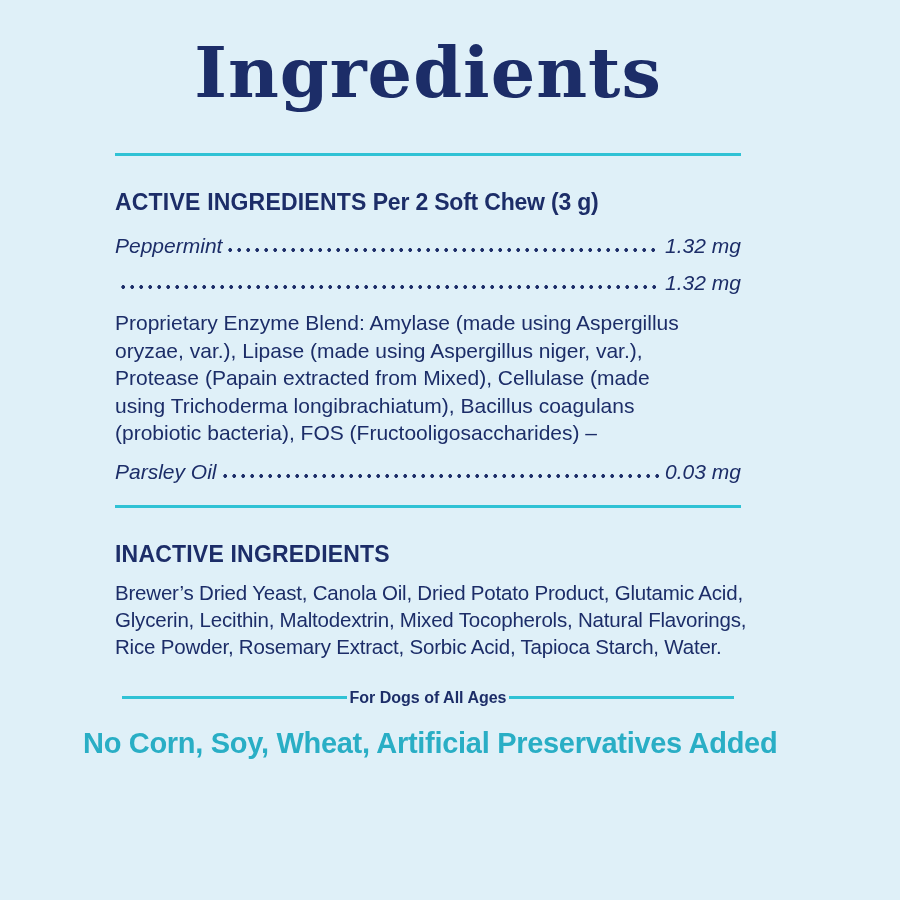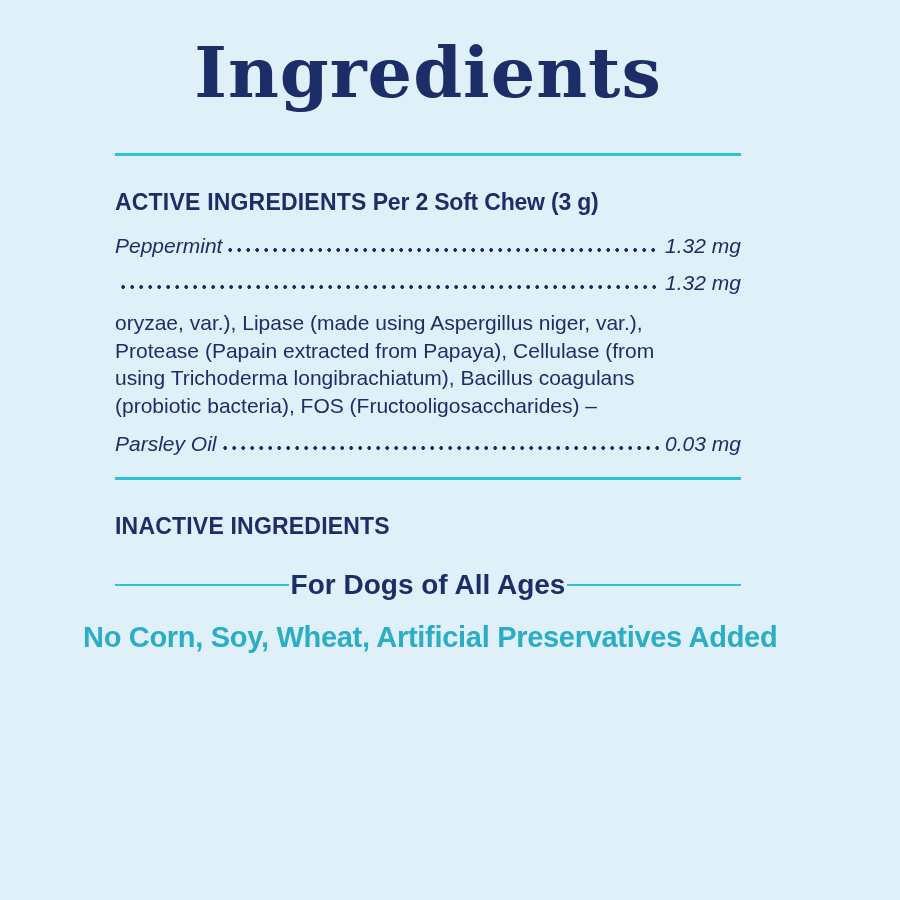--- a/index.html
+++ b/index.html
@@ -71,21 +71,21 @@
 
   .inactive-text { margin-top: 11px; font-size: 20.5px; line-height: 27px; }
   .inactive-text .wrap-line { white-space: nowrap; letter-spacing: -0.2px; }
 
   .ages {
     margin-top: 29px;
     display: flex;
     align-items: center;
     justify-content: center;
     gap: 2px;
-    font-size: 28px;
+    font-size: 16px;
     font-weight: bold;
     white-space: nowrap;
   }
   .ages .rule { height: 2.5px; width: 225px; background: var(--teal-line); }
 
   .claim {
     margin: 20px -32px 0 -32px;
     text-align: center;
     font-size: 29px;
     font-weight: bold;
@@ -113,38 +113,44 @@
     <span class="dots"></span>
     <span class="amount">1.32 mg</span>
   </div>
 
   <div class="row">
     <span class="dots"></span>
     <span class="amount">1.32 mg</span>
   </div>
 
   <div class="blend">
+    <div class="wrap-line">Proprietary Enzyme Blend: Amylase (made using Aspergillus</div>
     <div class="wrap-line">oryzae, var.), Lipase (made using Aspergillus niger, var.),</div>
-    <div class="wrap-line">Protease (Papain extracted from Papaya), Cellulase (from</div>
+    <div class="wrap-line">Protease (Papain extracted from Mixed), Cellulase (made</div>
     <div class="wrap-line">using Trichoderma longibrachiatum), Bacillus coagulans</div>
     <div class="wrap-line">(probiotic bacteria), FOS (Fructooligosaccharides) –</div>
   </div>
 
   <div class="row parsley">
     <span class="name">Parsley Oil</span>
     <span class="dots"></span>
     <span class="amount">0.03 mg</span>
   </div>
 
   <hr class="divider second">
 
   <div class="section-heading">
     <span class="caps">INACTIVE INGREDIENTS</span>
   </div>
 
+  <div class="inactive-text">
+    <div class="wrap-line">Brewer’s Dried Yeast, Canola Oil, Dried Potato Product, Glutamic Acid,</div>
+    <div class="wrap-line">Glycerin, Lecithin, Maltodextrin, Mixed Tocopherols, Natural Flavorings,</div>
+    <div class="wrap-line">Rice Powder, Rosemary Extract, Sorbic Acid, Tapioca Starch, Water.</div>
+  </div>
 
   <div class="ages">
     <span class="rule"></span>
     <span class="ages-label">For Dogs of All Ages</span>
     <span class="rule"></span>
   </div>
 
   <div class="claim">No Corn, Soy, Wheat, Artificial Preservatives Added</div>
 
 </div>

